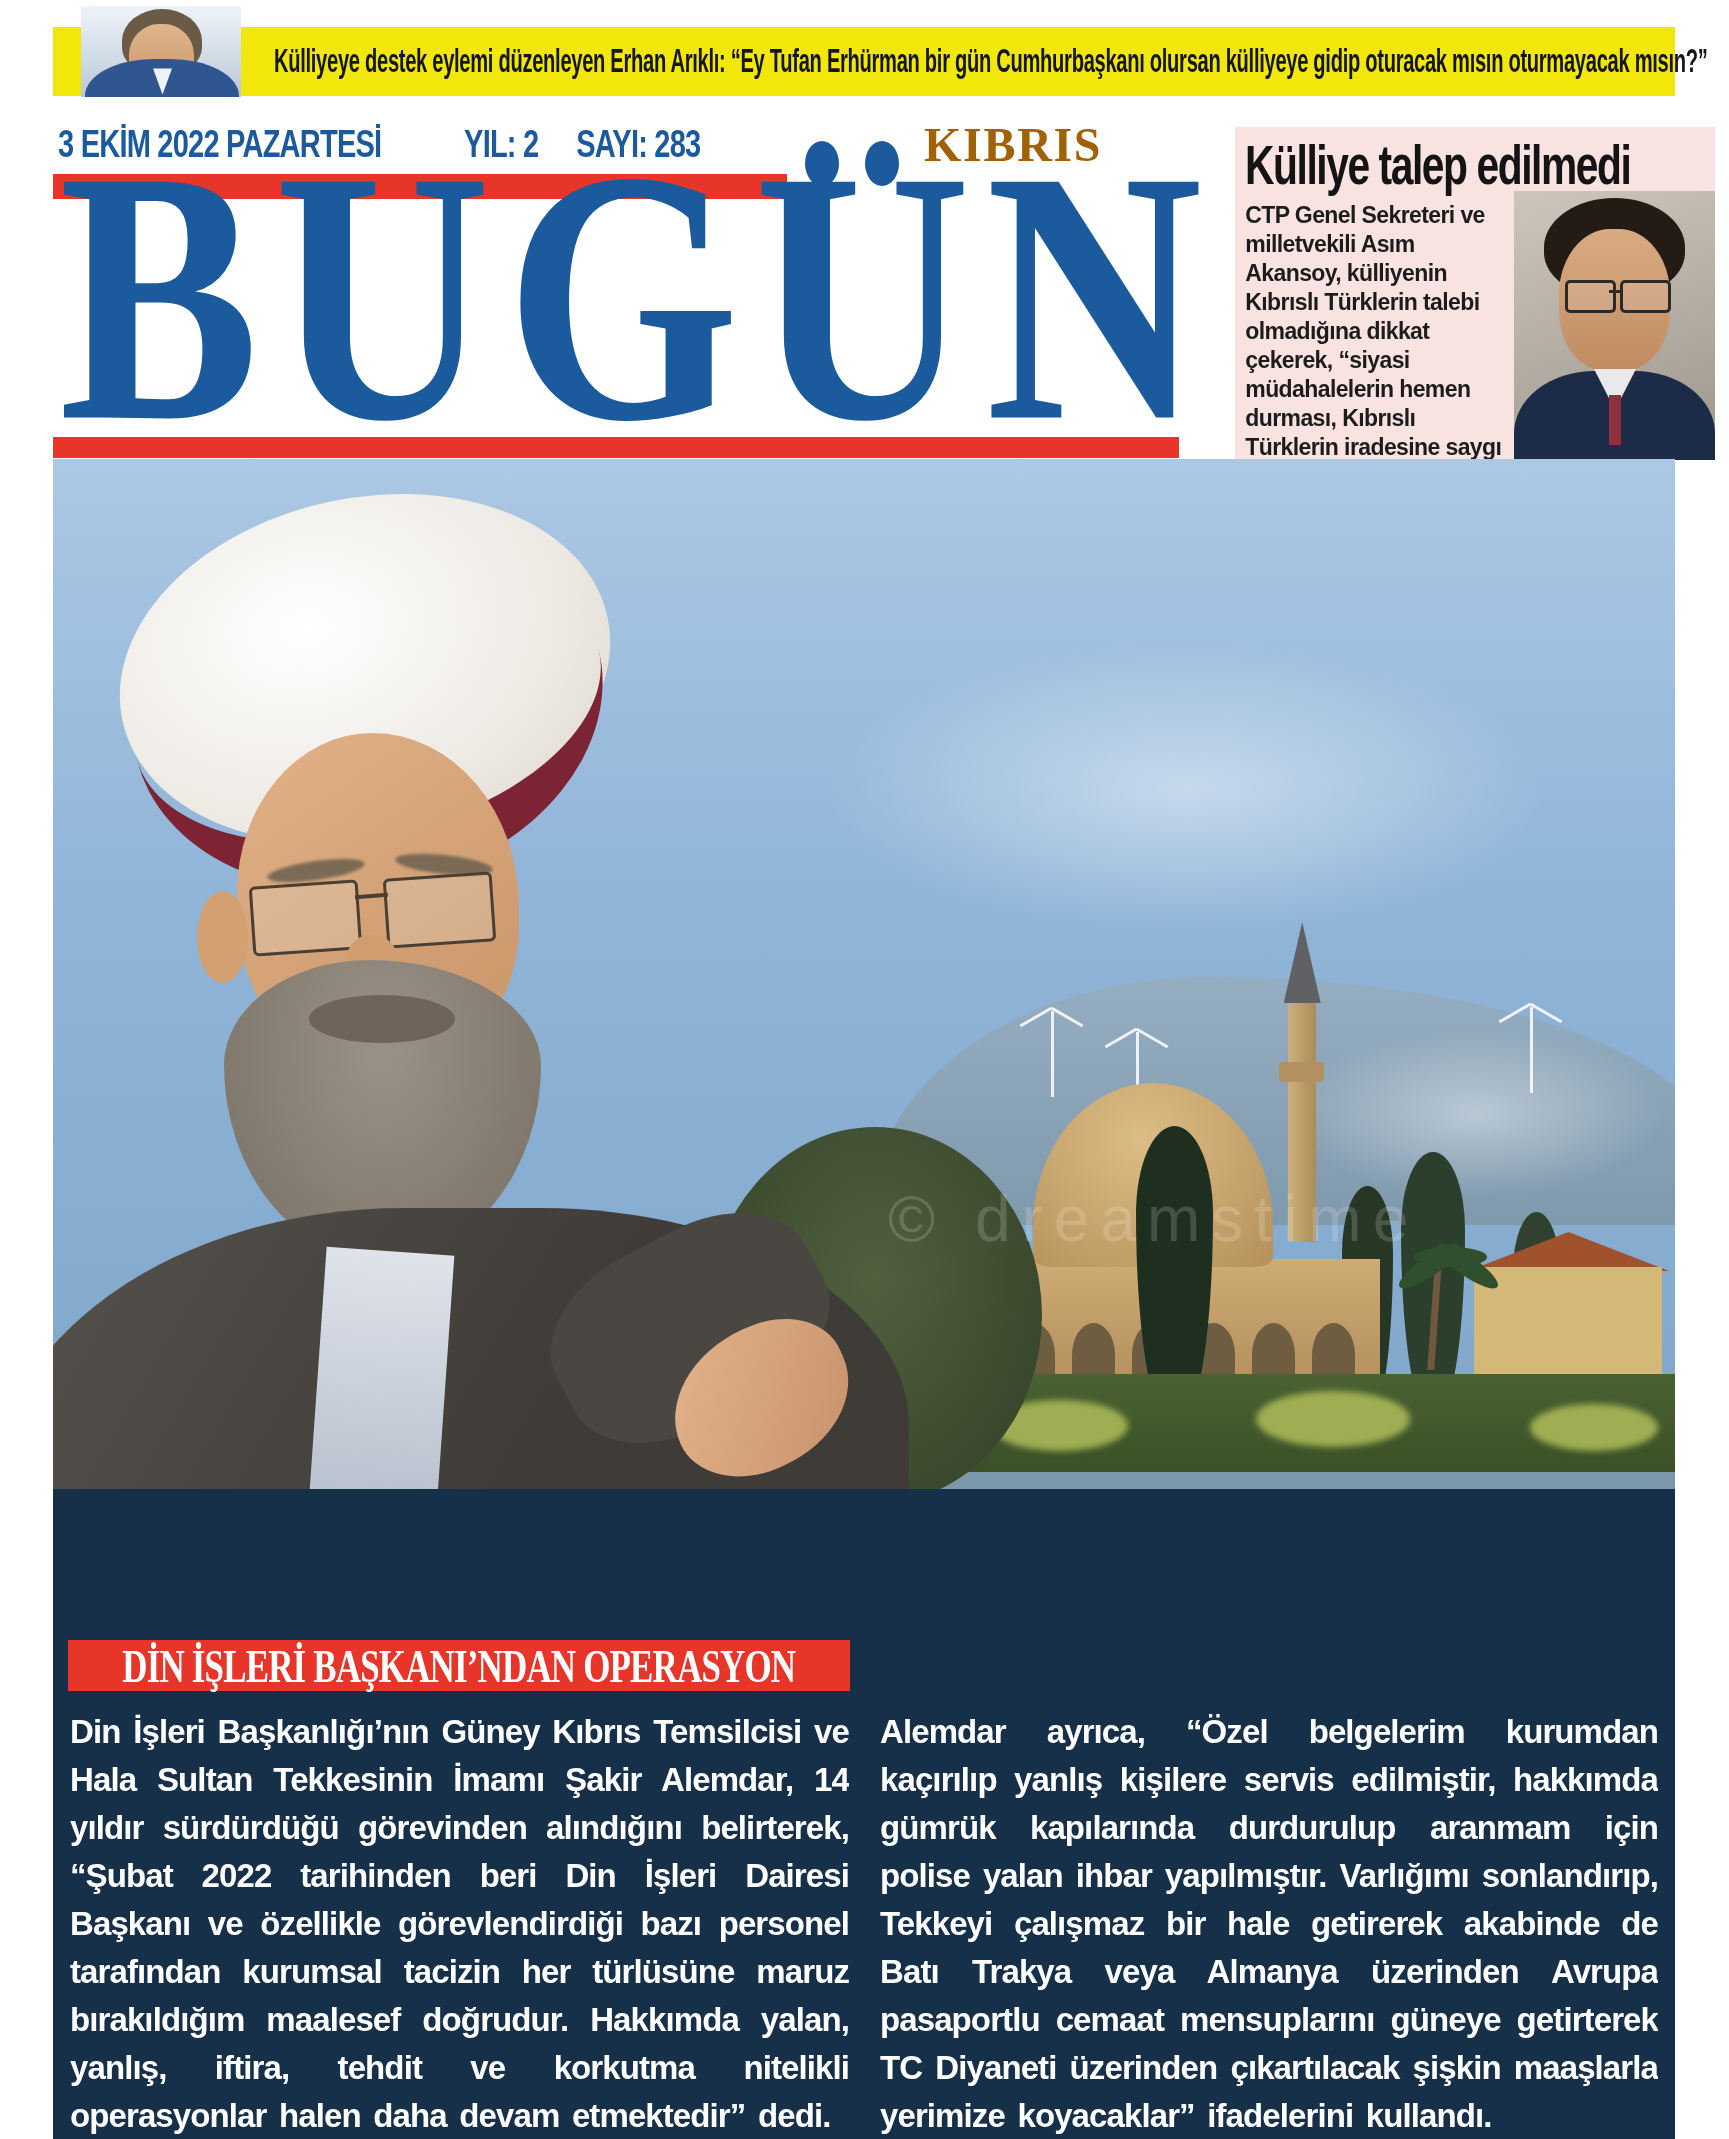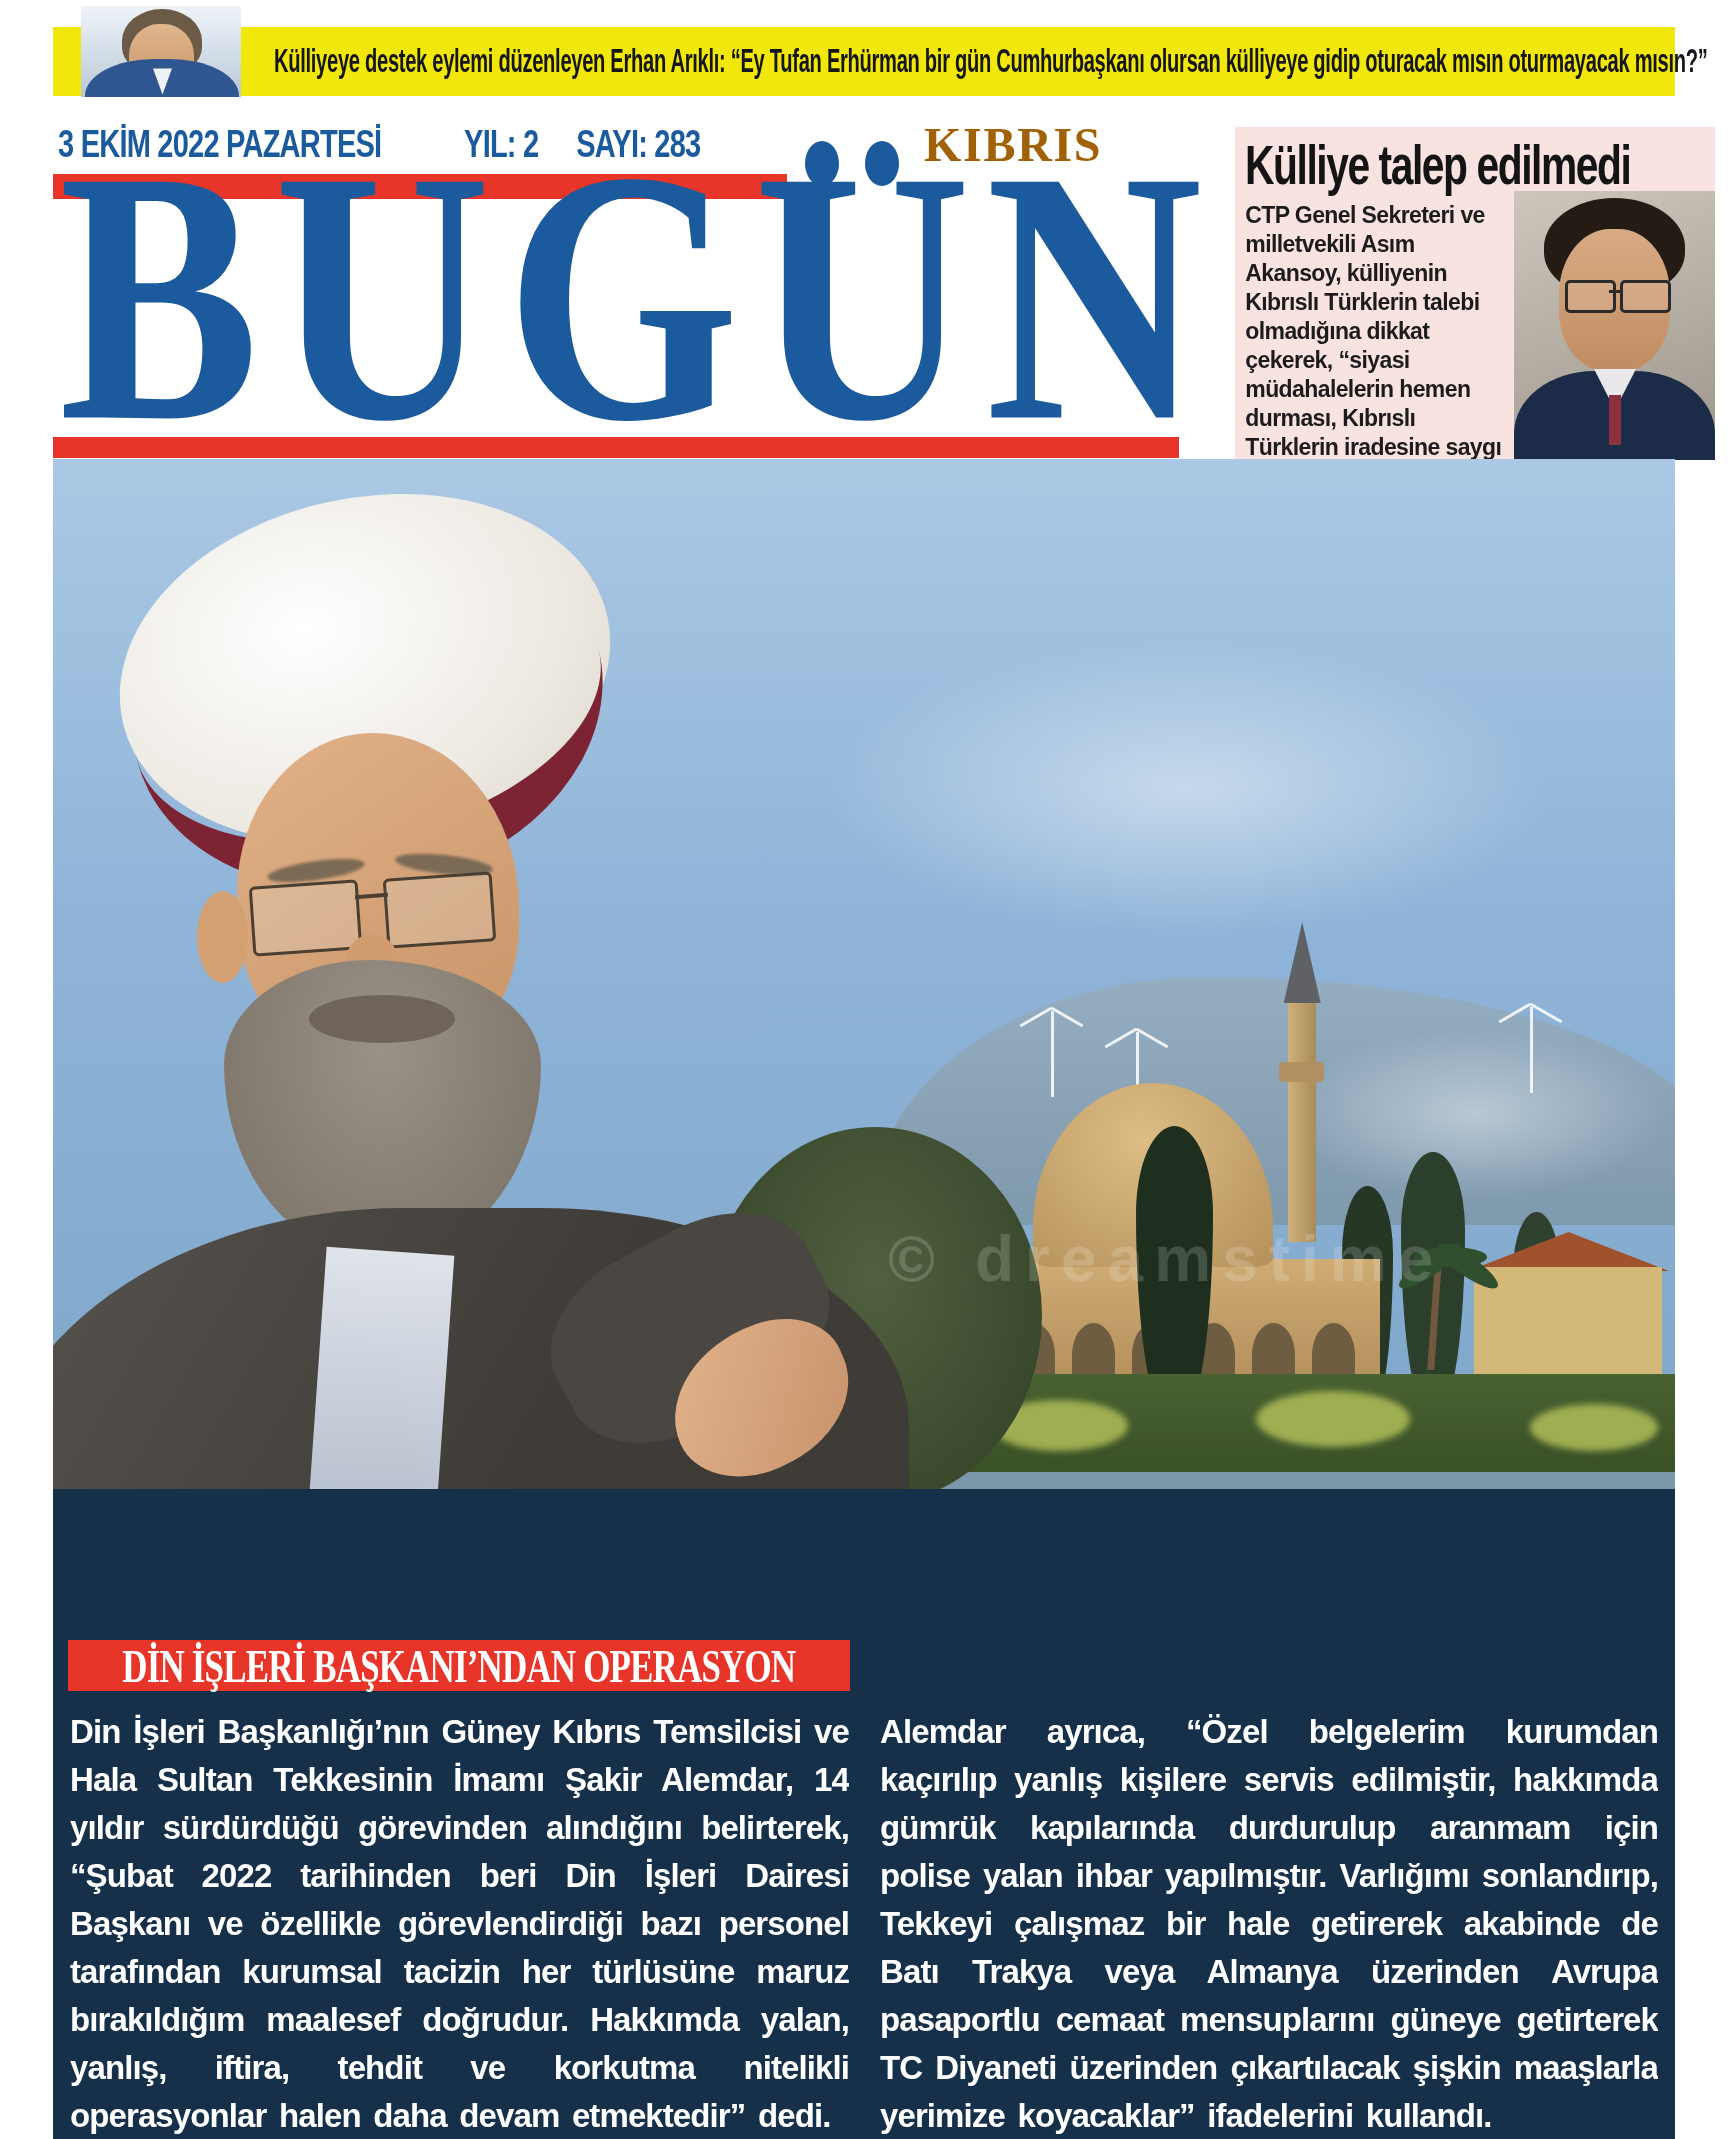--- a/index.html
+++ b/index.html
@@ -111,22 +111,22 @@
   .im-sleeve{position:absolute;left:496px;top:775px;width:282px;height:188px;transform:rotate(-28deg);
     background:#4a4641;border-radius:40%;}
   .im-hand{position:absolute;left:616px;top:869px;width:184px;height:141px;transform:rotate(-24deg);
     background:linear-gradient(130deg,#e3b48c,#c6916a);border-radius:58% 42% 55% 45%;}
 
   
   .headline{position:absolute;left:385px;top:25px;width:1241px;}
   .hl{height:187px;line-height:187px;text-align:center;font-size:193px;font-weight:bold;color:#ffffff;
     white-space:nowrap;letter-spacing:-4.3px;transform:scale(0.75,1.18);transform-origin:center top;
     text-shadow:6px 8.6px 13px rgba(15,20,35,.75),2.1px 3.4px 0 rgba(45,55,75,.45);}
-  .watermark{position:absolute;left:835px;top:723px;font-size:64px;font-weight:bold;
-    color:rgba(255,255,255,.17);letter-spacing:11px;white-space:nowrap;margin-top:40px;}
+  .watermark{position:absolute;left:835px;top:723px;font-size:64px;font-weight:normal;
+    color:rgba(255,255,255,.17);letter-spacing:11px;white-space:nowrap;}
 
   
   .article-block{position:absolute;left:53px;top:1489px;width:1622px;height:705px;background:#16304A;}
   .subheadline{position:absolute;left:18px;right:18px;top:14.6px;color:#ffffff;font-size:36px;font-weight:bold;
     line-height:51px;text-align:justify;letter-spacing:-1.1px;word-spacing:6.8px;}
   .col-header{position:absolute;top:151px;width:782px;height:51px;background:#E73529;
     display:flex;align-items:center;justify-content:center;}
   .col-header span{font-size:38px;font-weight:bold;color:#ffffff;white-space:nowrap;letter-spacing:-0.9px;
     transform:scale(0.92,1.2);}
   .col-header.left{left:14.6px;font-family:Liberation Serif, serif;} .col-header.right{left:826px;}

